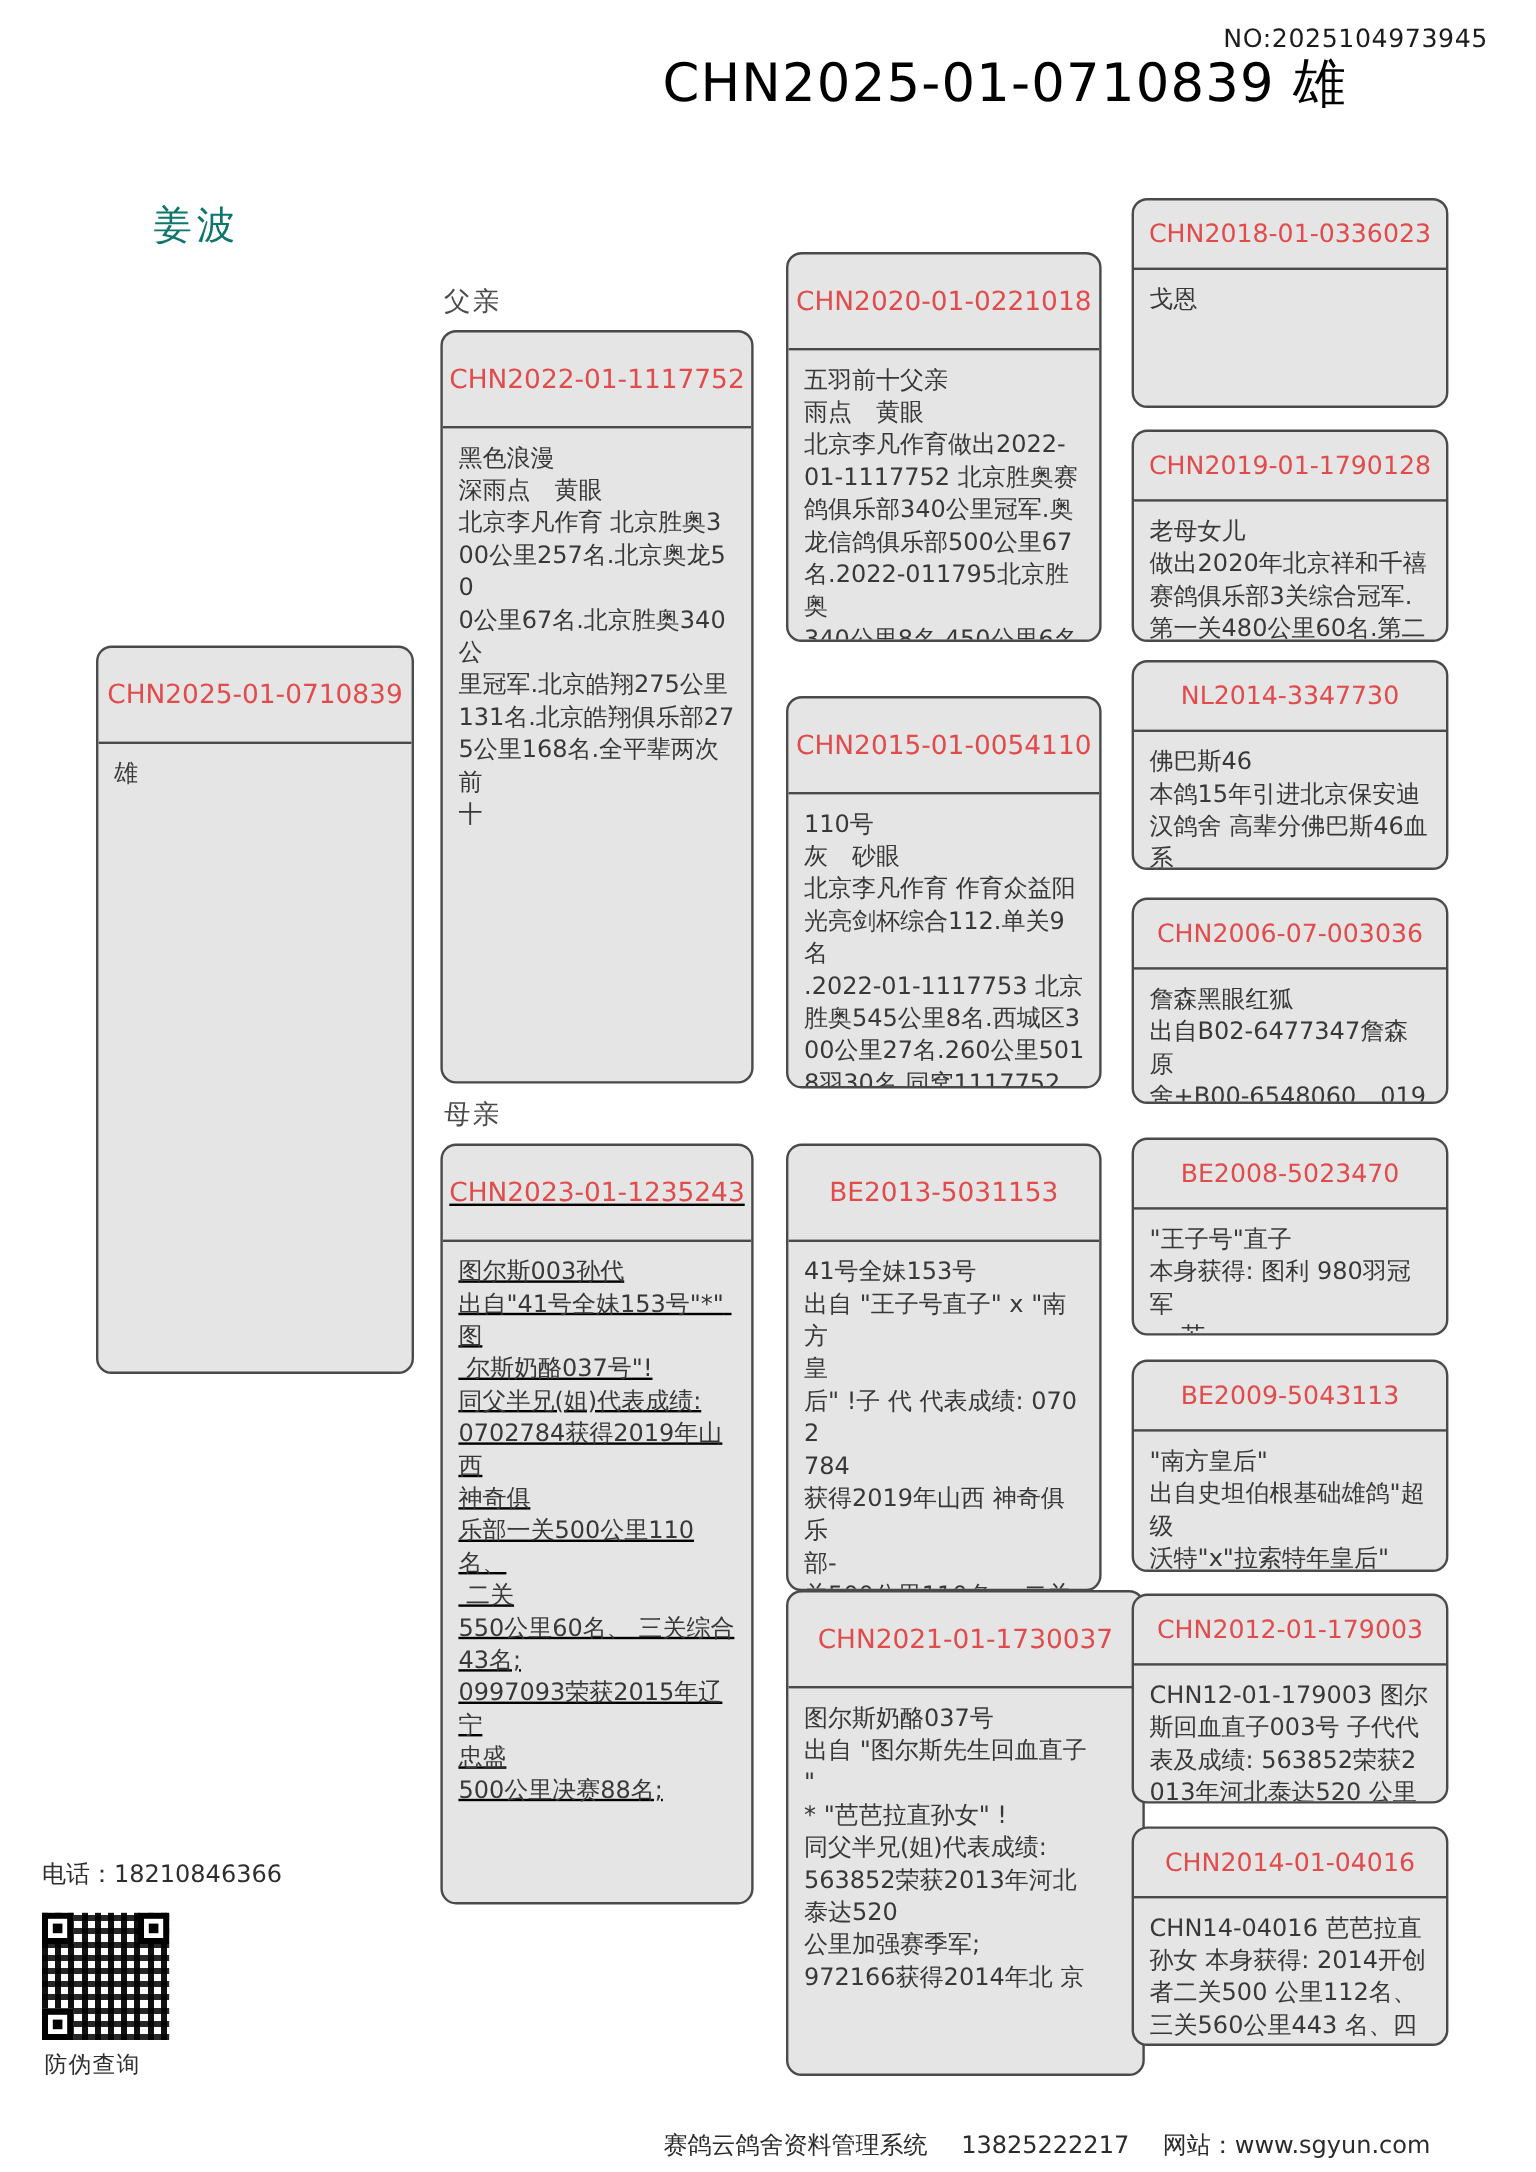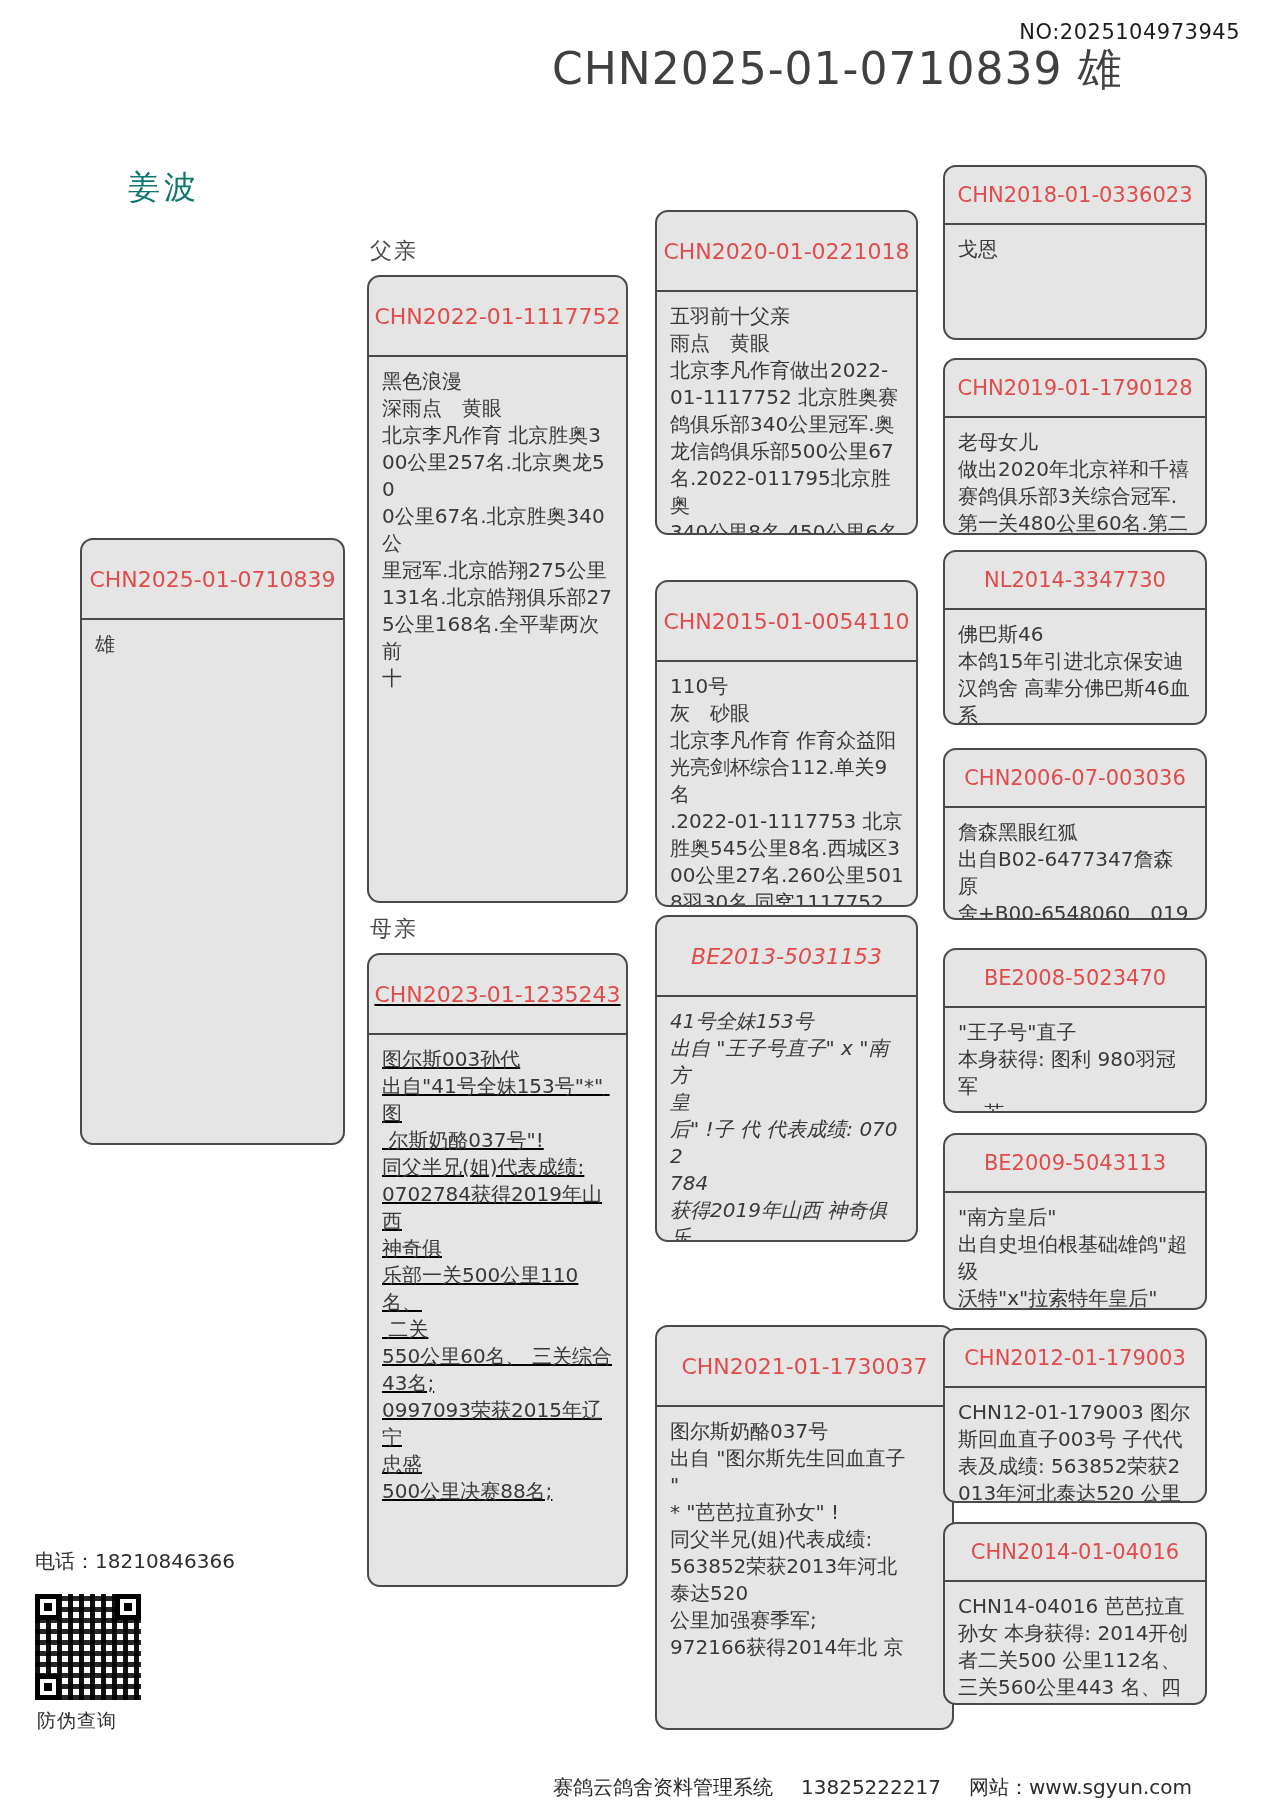--- a/index.html
+++ b/index.html
@@ -1,20 +1,20 @@
 <!DOCTYPE html>
 <html><head>
 <meta charset="utf-8">
 <style>
   html,body{margin:0;padding:0;background:#ffffff;}
   body{font-family:"DejaVu Sans","Liberation Sans",sans-serif;}
   .page{position:relative;width:1280px;height:1810px;background:#ffffff;overflow:hidden;}
 
   .no-label{position:absolute;top:20px;right:40px;font-size:21px;color:#1c1c1c;letter-spacing:.5px;}
-  .main-title{position:absolute;top:40px;left:552px;font-size:44px;color:#404040;letter-spacing:1px;white-space:nowrap;}
+  .main-title{position:absolute;top:40px;left:552px;font-size:44px;color:#000000;letter-spacing:1px;white-space:nowrap;}
   .owner-name{position:absolute;top:166px;left:128px;font-size:32px;color:#0f766e;letter-spacing:4px;}
 
   .gen-label{position:absolute;font-size:22px;color:#4a4a4a;letter-spacing:2px;}
 
   .pbox{position:absolute;border:2.5px solid #4a4a4a;border-radius:13px;background:#e5e5e5;
         box-sizing:border-box;overflow:hidden;}
   .pbox .ring{height:78px;display:flex;align-items:center;justify-content:center;
         color:#e14b4b;font-size:22px;border-bottom:2.5px solid #4a4a4a;white-space:nowrap;}
   .pbox.small .ring{height:56px;font-size:21px;}
   .pbox .pbody{padding:11px 12px 6px 13px;font-size:20px;line-height:27px;color:#383838;
@@ -98,21 +98,21 @@
     <div class="pbody">110号
 灰　砂眼
 北京李凡作育 作育众益阳
 光亮剑杯综合112.单关9名
 .2022-01-1117753 北京
 胜奥545公里8名.西城区3
 00公里27名.260公里501
 8羽30名.同窝1117752 胜
 奥340公里冠军.奥龙500公</div>
   </div>
-  <div class="pbox" style="left:655px;top:915px;width:263px;height:327px;font-style:italic;">
+  <div class="pbox" style="left:655px;top:953px;width:263px;height:373px;">
     <div class="ring">BE2013-5031153</div>
     <div class="pbody">41号全妹153号
 出自 "王子号直子" x "南方
 皇
 后" !子 代 代表成绩: 0702
 784
 获得2019年山西 神奇俱乐
 部-
 关500公里110名、 二关5
 50公里</div>

